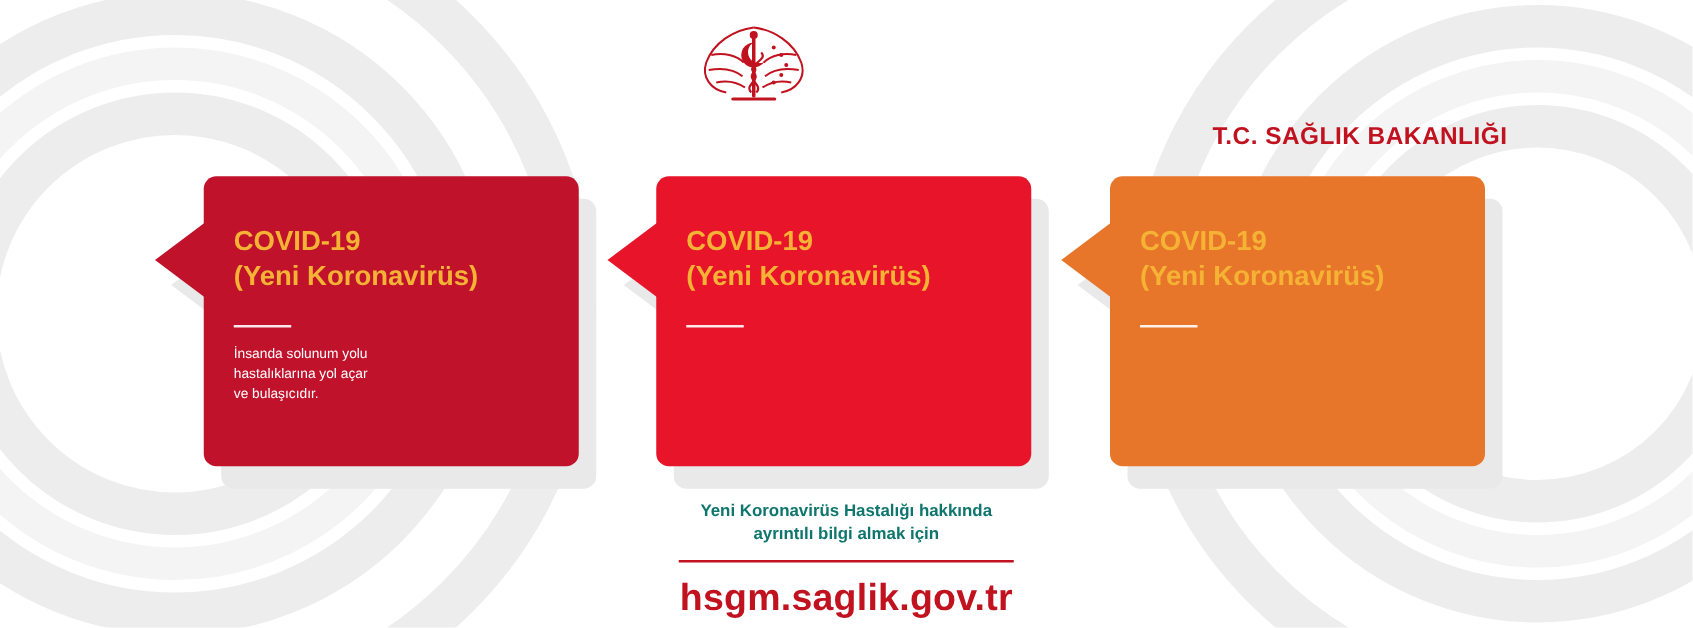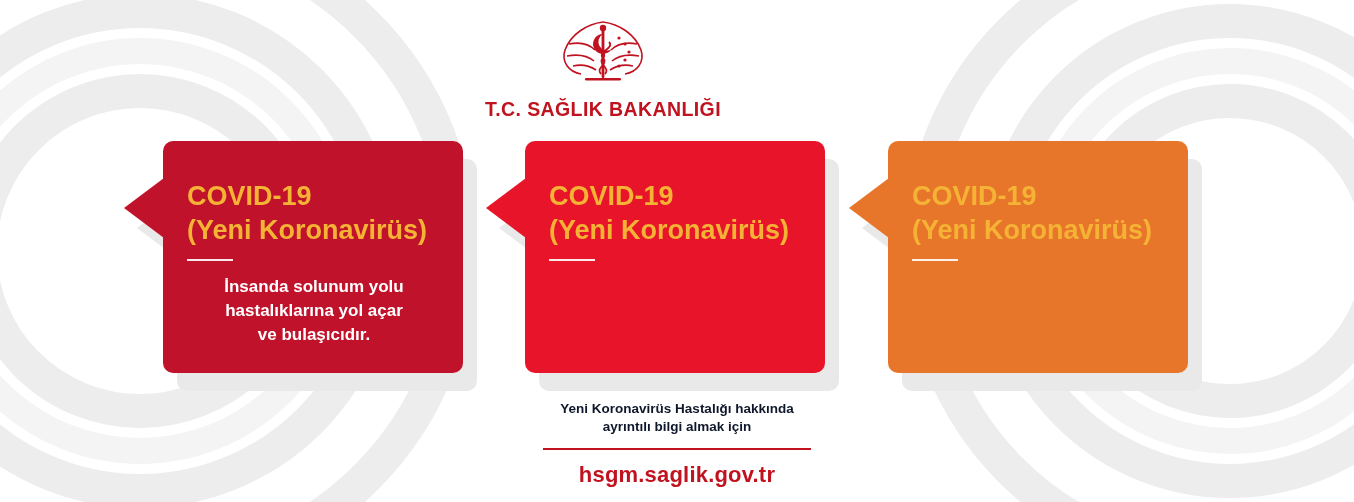--- a/index.html
+++ b/index.html
@@ -27,21 +27,21 @@
     inset: 0;
     z-index: 0;
   }
 
   
   .logo-wrap {
     position: absolute;
     top: 14px;
     left: 0;
     width: 1206px;
-    text-align: center;
+    text-align: right;
     z-index: 3;
   }
   .logo-mark {
     display: block;
     margin: 0 auto;
   }
   .ministry-name {
     margin-top: 8px;
     font-size: 19.5px;
     font-weight: bold;
@@ -74,40 +74,39 @@
     left: 14px;
     top: 18px;
     width: 300px;
     height: 232px;
     background: #e9e9e9;
     border-radius: 10px;
     z-index: -1;
   }
   .card-title {
     color: #f5b335;
-    font-size: 27px;
+    font-size: 22px;
     font-weight: bold;
     line-height: 1.26;
-    margin: 0 0 12px 0;
+    margin: 0 0 26px 0;
     white-space: pre-line;
   }
   .card-rule {
     width: 46px;
     height: 2px;
     background: #ffffff;
     opacity: 0.9;
     margin: 12px 0 14px 0;
   }
   .card-body {
-    font-size: 17px;
-    font-weight: bold;
+    font-size: 11px;
+    font-weight: normal;
     line-height: 1.42;
     white-space: pre-line;
     color: #ffffff;
-    text-align: center;
   }
   
   .arrow-notch {
     position: absolute;
     left: -39px;
     top: 37px;
     width: 0;
     height: 0;
     border-top: 30px solid transparent;
     border-bottom: 30px solid transparent;
@@ -136,32 +135,32 @@
     position: absolute;
     left: 0;
     top: 400px;
     width: 1354px;
     text-align: center;
     z-index: 3;
   }
   .footer-note {
     font-size: 13.5px;
     font-weight: bold;
-    color: #0f172a;
+    color: #0f766e;
     line-height: 1.35;
     white-space: pre-line;
   }
   .footer-rule {
     width: 268px;
     height: 2px;
     background: #c1121f;
     margin: 12px auto 12px auto;
   }
   .footer-url {
-    font-size: 22px;
+    font-size: 30px;
     font-weight: bold;
     color: #c1121f;
     letter-spacing: 0.2px;
   }
 </style>
 </head>
 <body>
 
 <div class="stage">
 

